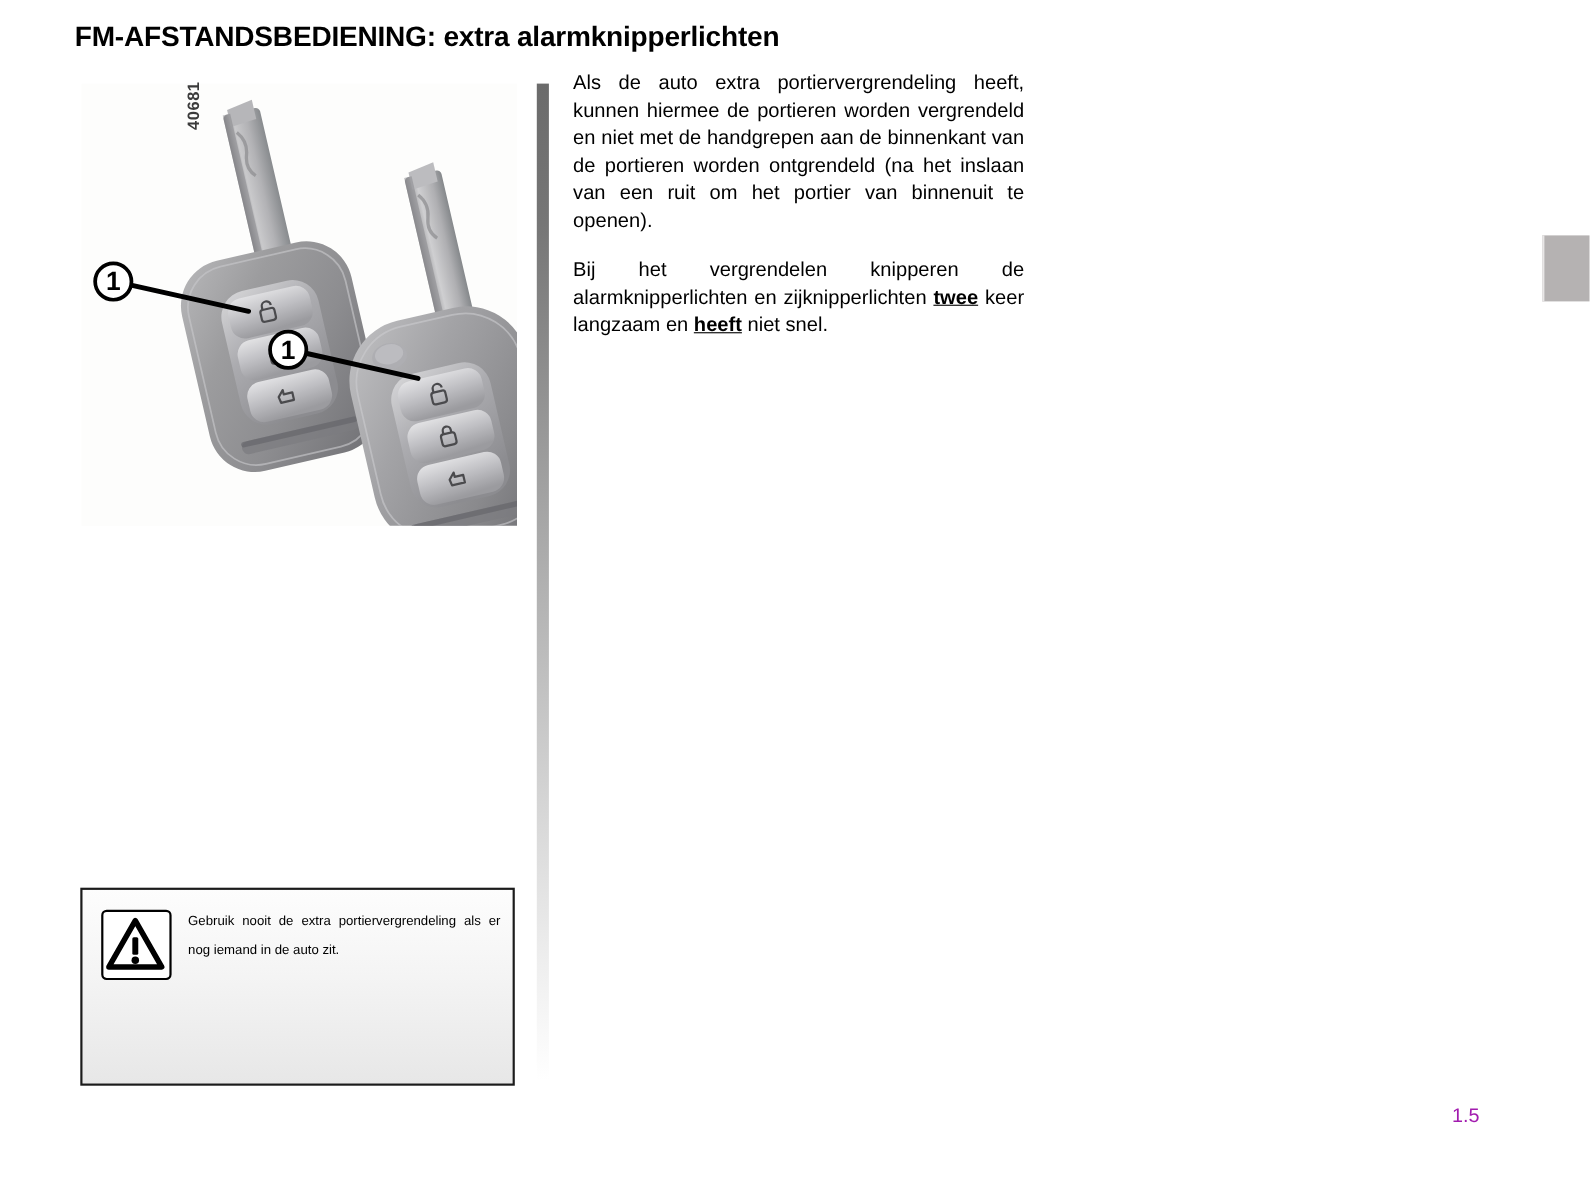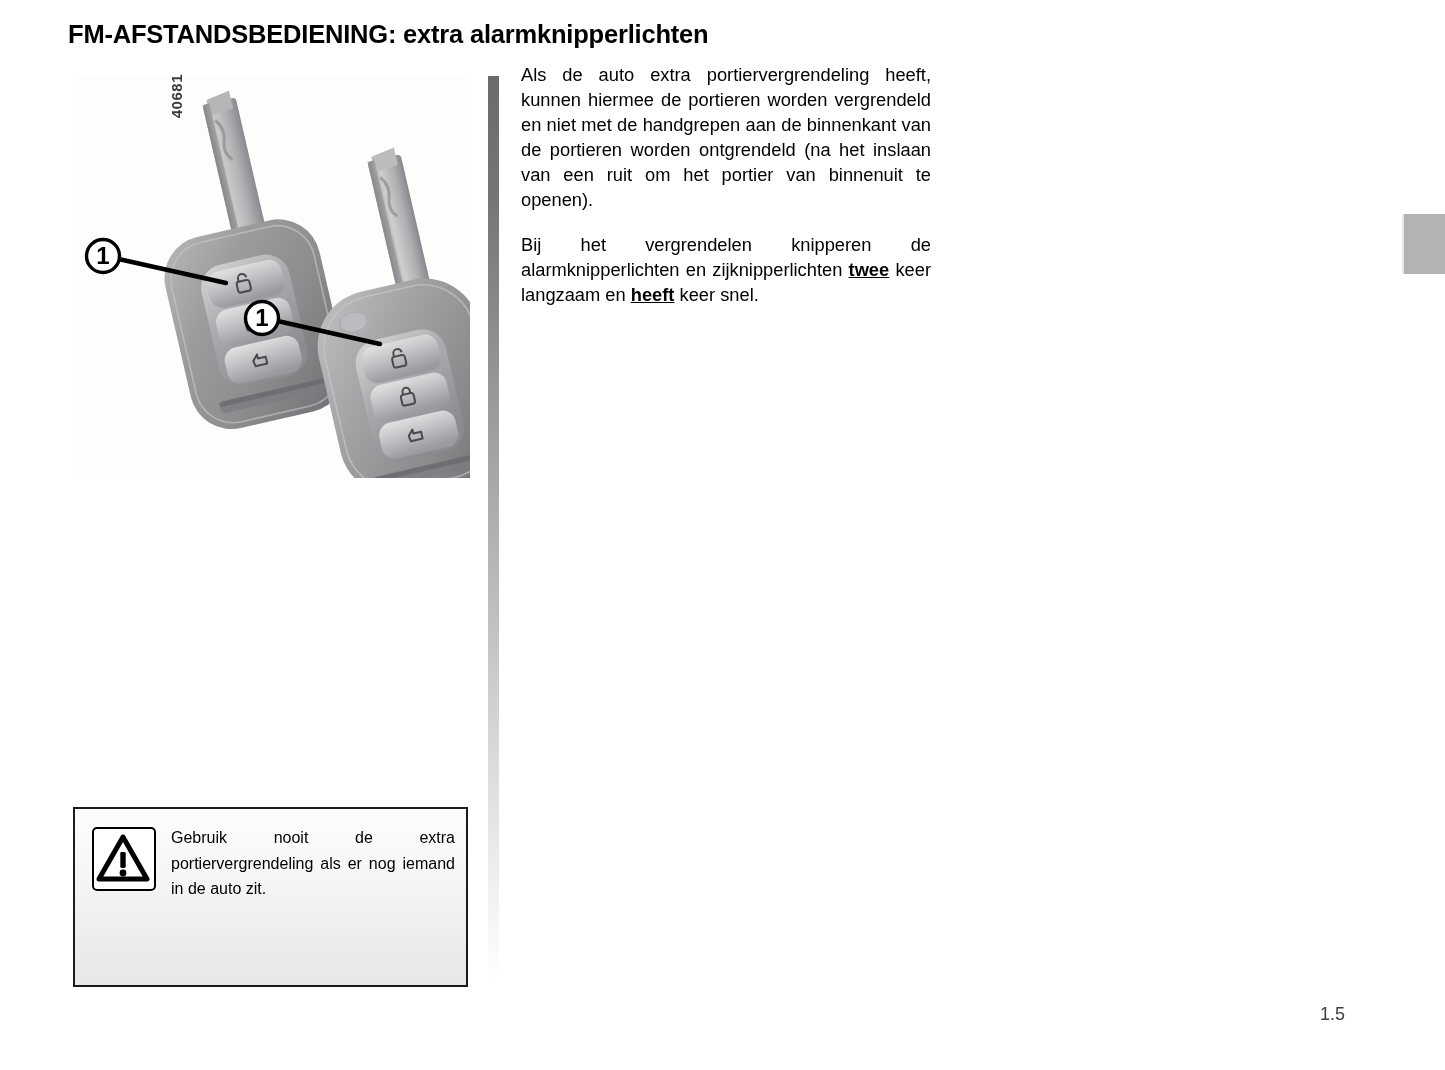--- a/index.html
+++ b/index.html
@@ -119,21 +119,21 @@
     border: 2.5px solid #000000;
     border-radius: 5px;
     background: #ffffff;
     box-sizing: border-box;
   }
   #warning-text {
     position: absolute;
     left: 96px;
     top: 16px;
     width: 284px;
-    font-size: 16px;
+    font-size: 12px;
     line-height: 25.5px;
     text-align: justify;
     text-justify: inter-word;
   }
 
   
   #edge-tab {
     position: absolute;
     left: 1402px;
     top: 214px;
@@ -142,21 +142,21 @@
     background: #b5b2b2;
     border-left: 2px solid #e9e7e7;
   }
 
   
   #page-number {
     position: absolute;
     left: 1320px;
     top: 1004px;
     font-size: 18px;
-    color: #404040;
+    color: #a21caf;
   }
 </style>
 </head>
 <body>
 
 <div id="page-title">FM-AFSTANDSBEDIENING: extra alarmknipperlichten</div>
 
 <div id="figure-block">
 
   <div id="figure-ref-wrap">
@@ -292,21 +292,21 @@
     </g>
   </svg>
 </div>
 
 <div id="column-divider"></div>
 
 <div id="text-column">
   <p>Als de auto extra portiervergrendeling heeft, kunnen hiermee de portieren worden vergrendeld en niet met de handgrepen aan de binnenkant van de portieren worden ontgrendeld (na het inslaan van een ruit om het portier van binnenuit te openen).</p>
 
 
-  <p><span>Bij het vergrendelen knipperen de alarmknipperlichten en zijknipperlichten </span><span class="b">twee</span><span> keer langzaam en </span><span class="b">heeft</span><span> keer snel.</span></p>
+  <p><span>Bij het vergrendelen knipperen de alarmknipperlichten en zijknipperlichten </span><span class="b">twee</span><span> keer langzaam en </span><span class="b">heeft</span><span> niet snel.</span></p>
 
 </div>
 
 <div id="warning-box">
   <div id="warning-icon">
     <svg width="58" height="58" viewBox="0 0 58 58">
       <path d="M29 8 L53 50 L5 50 Z" fill="none" stroke="#000000" stroke-width="5" stroke-linejoin="round"></path>
       <rect x="26.3" y="23" width="5.4" height="16" rx="1.4" fill="#000000"></rect>
       <circle cx="29" cy="44" r="3.4" fill="#000000"></circle>
     </svg>

